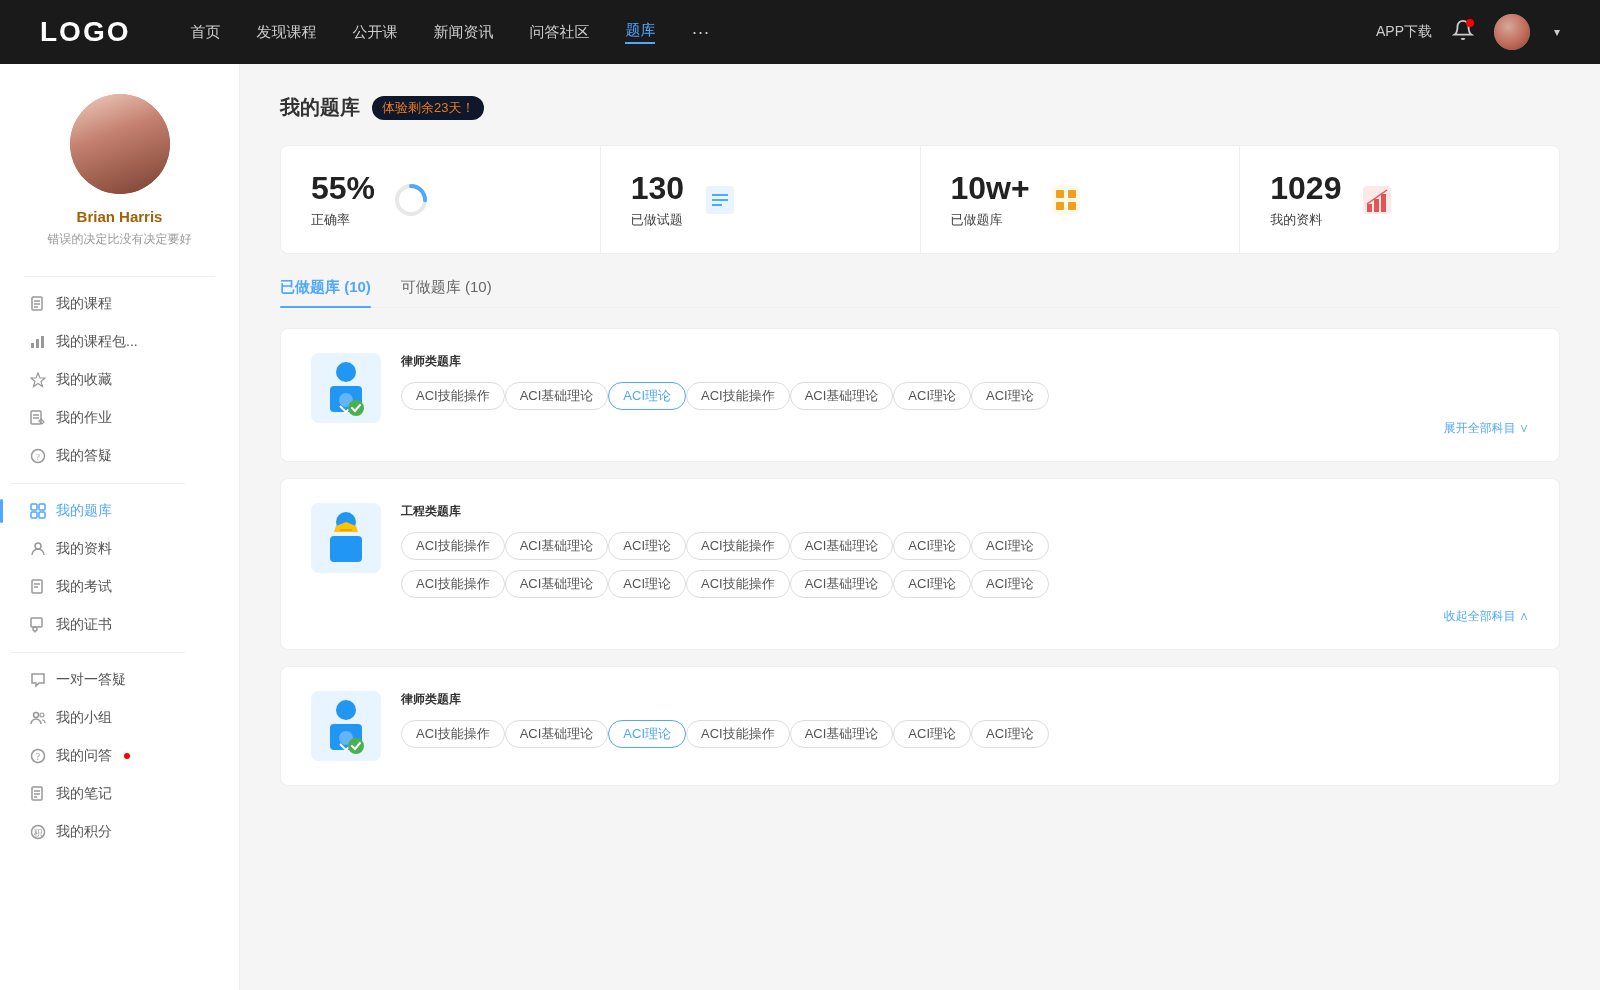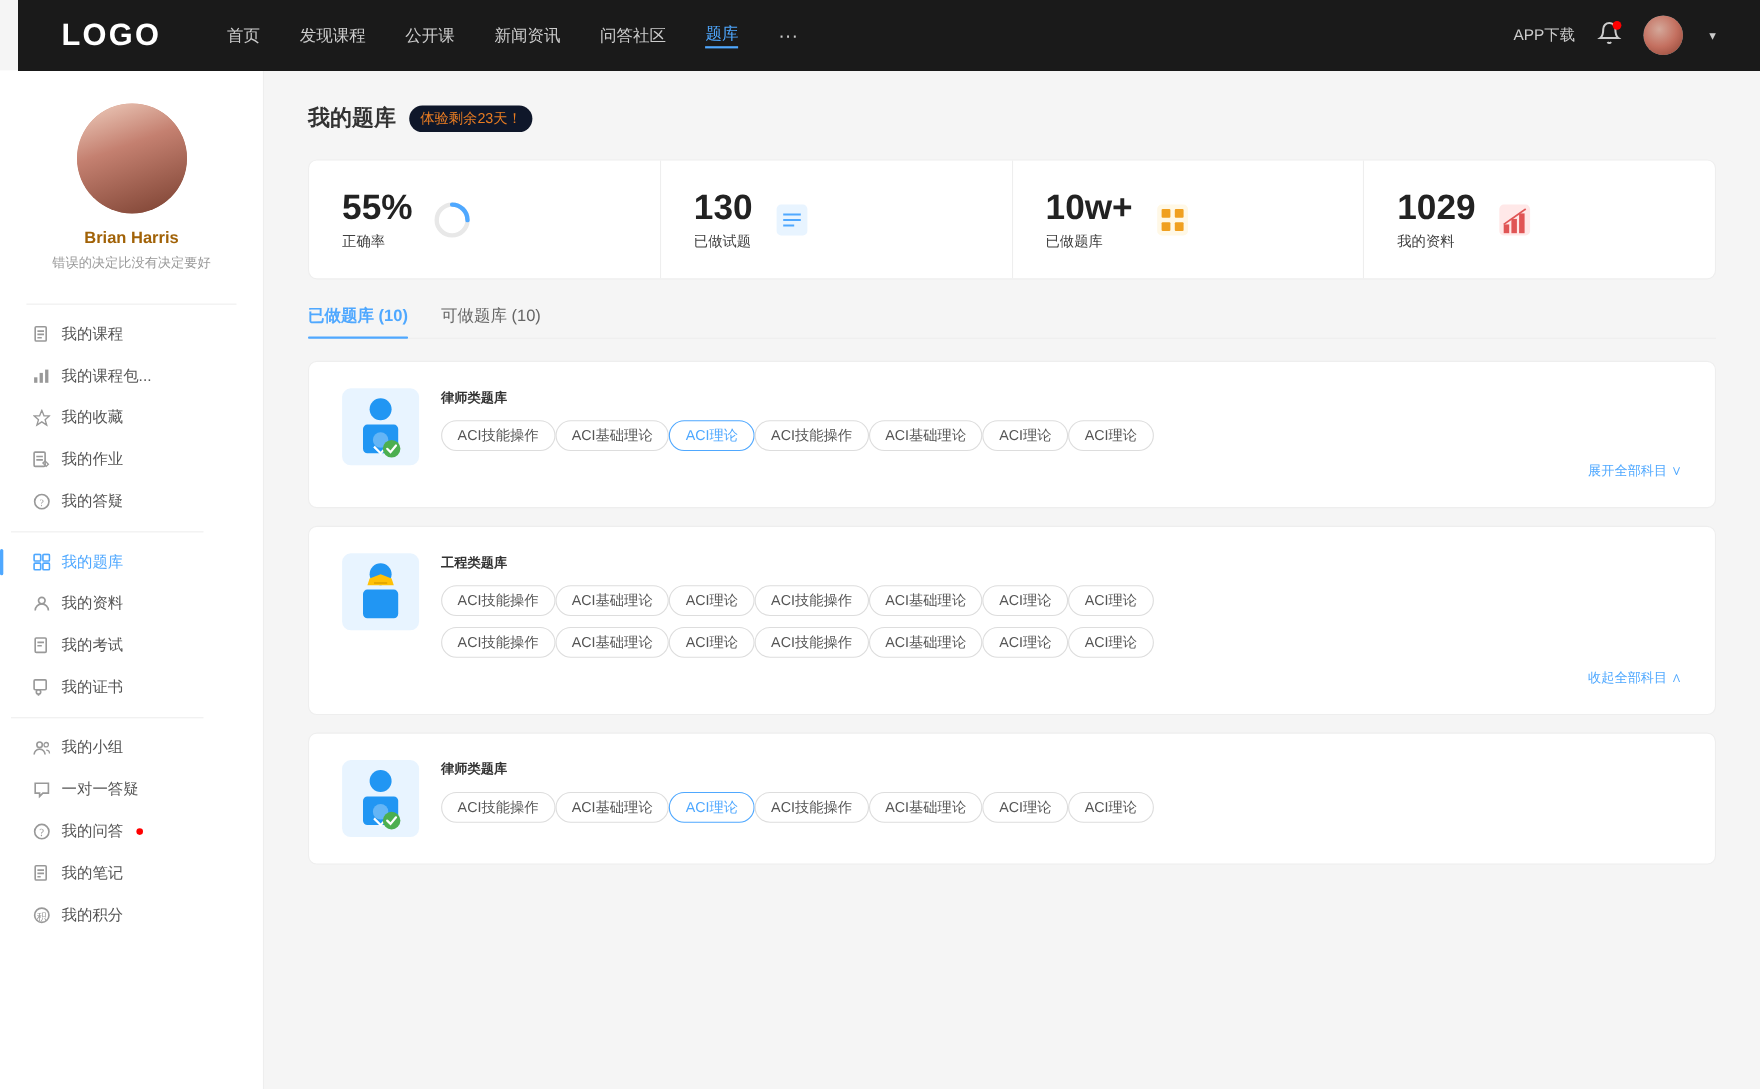--- a/index.html
+++ b/index.html
@@ -5,21 +5,21 @@
     * { box-sizing: border-box; margin: 0; padding: 0; }
     body { font-family: -apple-system, BlinkMacSystemFont, "PingFang SC", "Microsoft YaHei", sans-serif; background: #f5f5f5; color: #333; }
 
     
     .navbar {
       background: #1a1a1a;
       height: 64px;
       display: flex;
       align-items: center;
       padding: 0 40px;
-      position: fixed; top: 0; left: 16px; right: 0; z-index: 100;
+      position: fixed; top: 0; left: 0; right: 0; z-index: 100;
     }
     .nav-logo {
       color: white; font-size: 28px; font-weight: bold; margin-right: 60px; letter-spacing: 2px;
     }
     .nav-links {
       display: flex; align-items: center; gap: 36px; flex: 1;
     }
     .nav-link {
       color: #ccc; font-size: 15px; cursor: pointer; text-decoration: none;
     }
@@ -330,36 +330,36 @@
             </svg>
         </span>
         <span>我的证书</span>
       </div>
 
       <div class="sidebar-divider"></div>
 
       <div class="sidebar-item">
         <span class="sidebar-icon">
           <svg width="16" height="16" viewBox="0 0 16 16" fill="none">
+              <path d="M2 2h12v9H9l-3 3V11H2V2z" stroke="#999" stroke-width="1.5" fill="none"></path>
+            </svg>
+        </span>
+        <span>一对一答疑</span>
+      </div>
+
+      <div class="sidebar-item">
+        <span class="sidebar-icon">
+          <svg width="16" height="16" viewBox="0 0 16 16" fill="none">
               <circle cx="6" cy="5" r="2.5" stroke="#999" stroke-width="1.5"></circle>
               <path d="M1 14c0-2.76 2.24-5 5-5s5 2.24 5 5" stroke="#999" stroke-width="1.5"></path>
               <circle cx="12" cy="5" r="2" stroke="#999" stroke-width="1.2"></circle>
               <path d="M12 10c1.66 0 3 1.34 3 3" stroke="#999" stroke-width="1.2"></path>
             </svg>
         </span>
         <span>我的小组</span>
-      </div>
-
-      <div class="sidebar-item">
-        <span class="sidebar-icon">
-          <svg width="16" height="16" viewBox="0 0 16 16" fill="none">
-              <path d="M2 2h12v9H9l-3 3V11H2V2z" stroke="#999" stroke-width="1.5" fill="none"></path>
-            </svg>
-        </span>
-        <span>一对一答疑</span>
       </div>
 
       <div class="sidebar-item">
         <span class="sidebar-icon">
           <svg width="16" height="16" viewBox="0 0 16 16" fill="none">
               <circle cx="8" cy="8" r="6.5" stroke="#999" stroke-width="1.5"></circle>
               <text x="8" y="12" text-anchor="middle" fill="#999" font-size="10" font-family="serif">?</text>
             </svg>
         </span>
         <span>我的问答</span>

